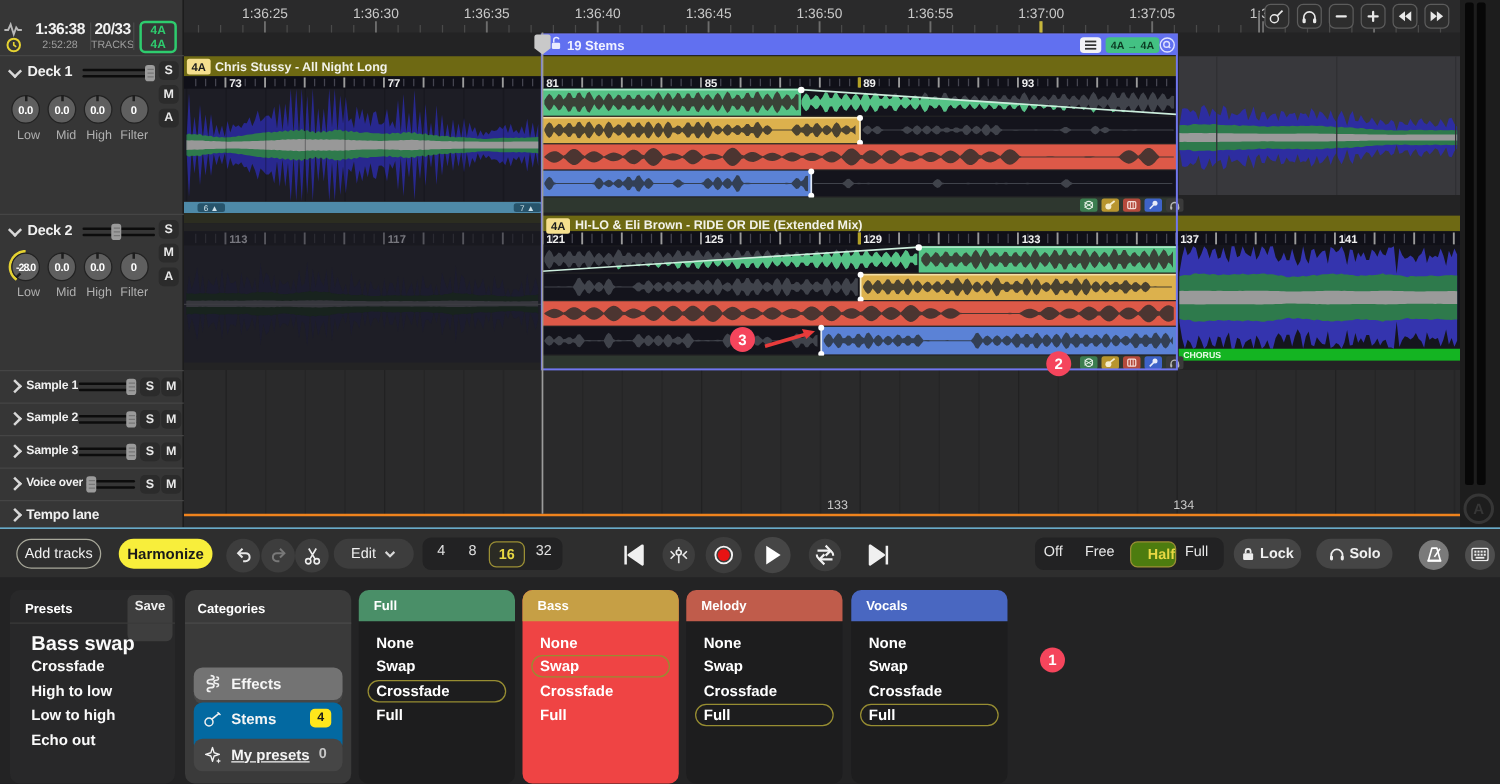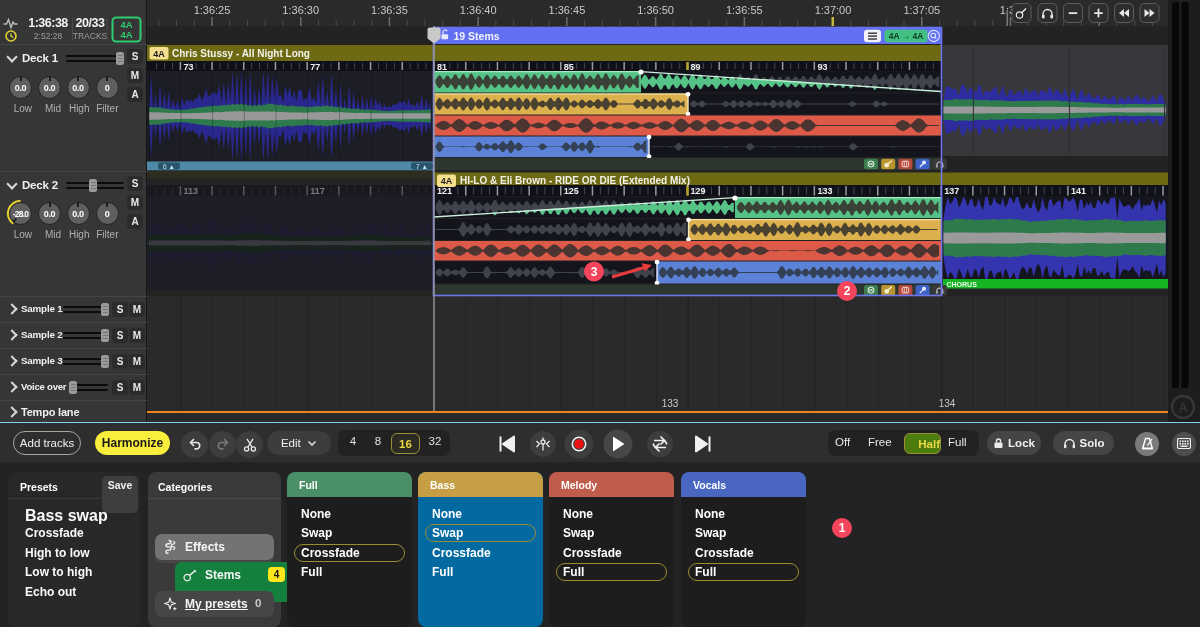--- a/index.html
+++ b/index.html
@@ -855,21 +855,21 @@
         </svg>
       <div class="abs" style="left:30px;top:6px;font-size:12px;font-weight:600;color:#f5f5f5;">Equalizer</div>
     </div>
     <div class="abs" style="left:7px;top:61.5px;width:119px;height:26px;background:#737373;border-radius:7px;">
       <svg width="13" height="15" style="position:absolute;left:9px;top:5.5px">
           <path d="M4.5 1.5 c3.5 0 3.5 3.2 0 3.2 c-3.5 0 -3.5 3.2 0 3.2 c3.5 0 3.5 3.2 0 3.2 c-3.5 0 -3.5 3.2 0 3.2" fill="none" stroke="#f0f0f0" stroke-width="1.4"></path>
           <path d="M9 2.5 c2.4 0 2.4 2.6 0 2.6 c-2.4 0 -2.4 2.6 0 2.6 c2.4 0 2.4 2.6 0 2.6" fill="none" stroke="#f0f0f0" stroke-width="1.2"></path>
         </svg>
       <div class="abs" style="left:30px;top:6px;font-size:12px;font-weight:600;color:#f5f5f5;">Effects</div>
     </div>
-    <div class="abs" style="left:7px;top:90px;width:119px;height:40px;background:#15803d;border-radius:7px;margin-left:20px;">
+    <div class="abs" style="left:7px;top:90px;width:119px;height:40px;background:#0369a1;border-radius:7px;">
       <svg width="15" height="13" style="position:absolute;left:8px;top:6.5px">
           <circle cx="4.2" cy="8.6" r="3.2" fill="none" stroke="#f0f0f0" stroke-width="1.2"></circle>
           <line x1="6.5" y1="6.3" x2="12.5" y2="1.5" stroke="#f0f0f0" stroke-width="1.5"></line>
           <line x1="11" y1="0.8" x2="13.4" y2="3" stroke="#f0f0f0" stroke-width="1"></line>
         </svg>
       <div class="abs" style="left:30px;top:6px;font-size:12px;font-weight:600;color:#f5f5f5;">Stems</div>
       <div class="abs" style="left:93px;top:5px;width:17px;height:15px;background:#ffe71c;border-radius:4px;color:#1a1a1a;font-size:10px;font-weight:700;text-align:center;line-height:15px;">4</div>
     </div>
     <div class="abs" style="left:7px;top:118.5px;width:119px;height:26px;background:#464646;border-radius:7px;">
       <svg width="14" height="14" style="position:absolute;left:8px;top:6px">
@@ -884,21 +884,21 @@
   <div class="panel stemcol" style="left:287px;width:125px;height:155px;background:#1d1d1e;">
     <div class="phead" style="background:#4a8f68;">
         <div class="t">Full</div>
       </div>
     <div class="item" style="top:34.5px;">None</div>
     <div class="item" style="top:54px;">Swap</div>
     <div class="item" style="top:73.5px;">Crossfade</div>
     <div class="item" style="top:93px;">Full</div>
     <div class="outl" style="top:71.5px;"></div>
   </div>
-  <div class="panel stemcol" style="left:418px;width:125px;height:155px;background:#0369a1;">
+  <div class="panel stemcol" style="left:418px;width:125px;height:155px;background:#ef4444;">
     <div class="phead" style="background:#c69f45;">
         <div class="t">Bass</div>
       </div>
     <div class="item" style="top:34.5px;">None</div>
     <div class="item" style="top:54px;">Swap</div>
     <div class="item" style="top:73.5px;">Crossfade</div>
     <div class="item" style="top:93px;">Full</div>
     <div class="outl" style="top:52px;"></div>
   </div>
   <div class="panel stemcol" style="left:549px;width:125px;height:155px;background:#1d1d1e;">

